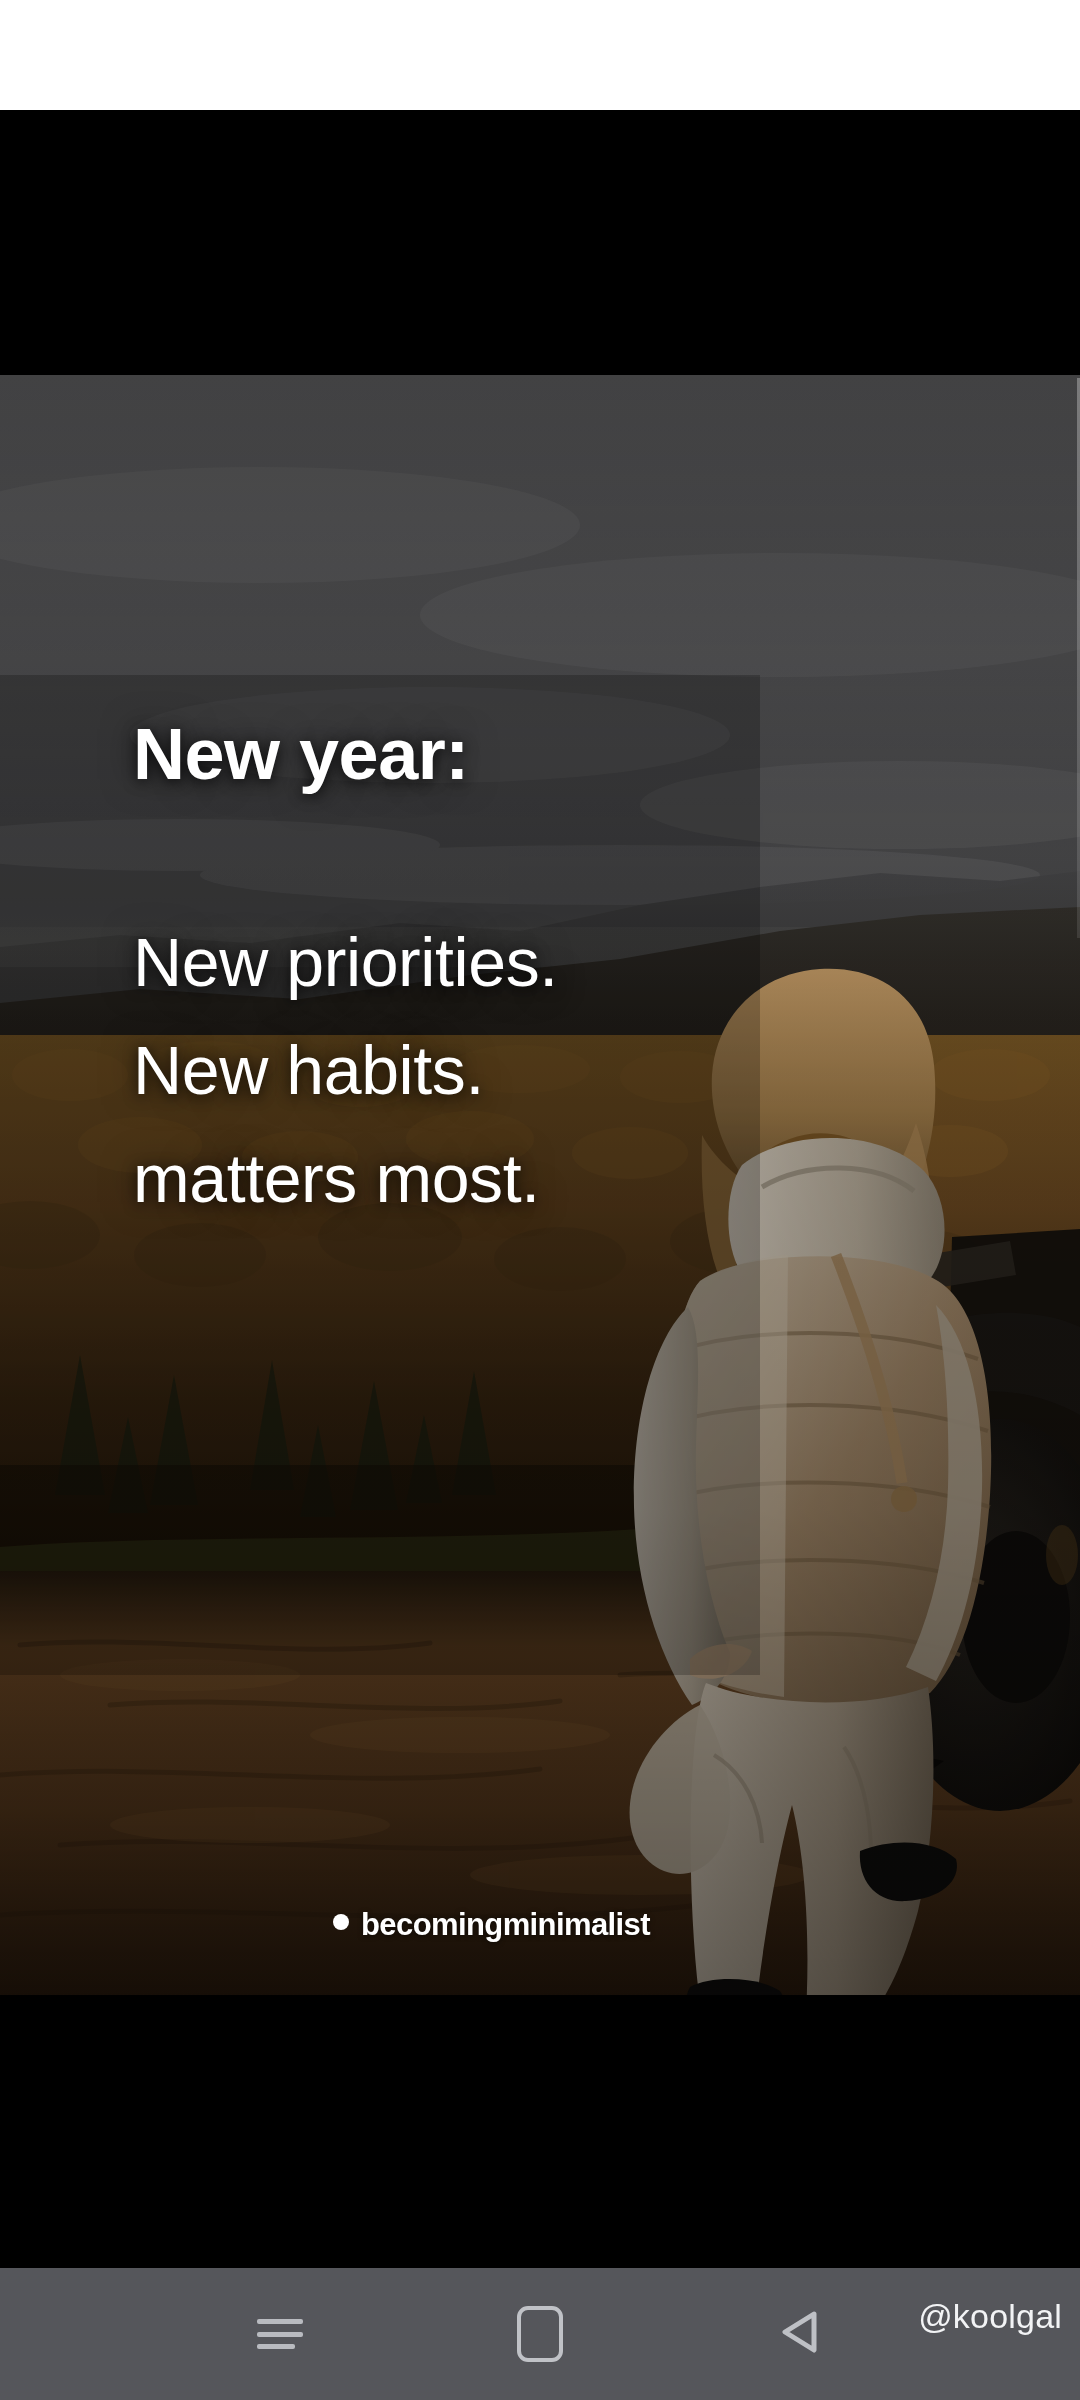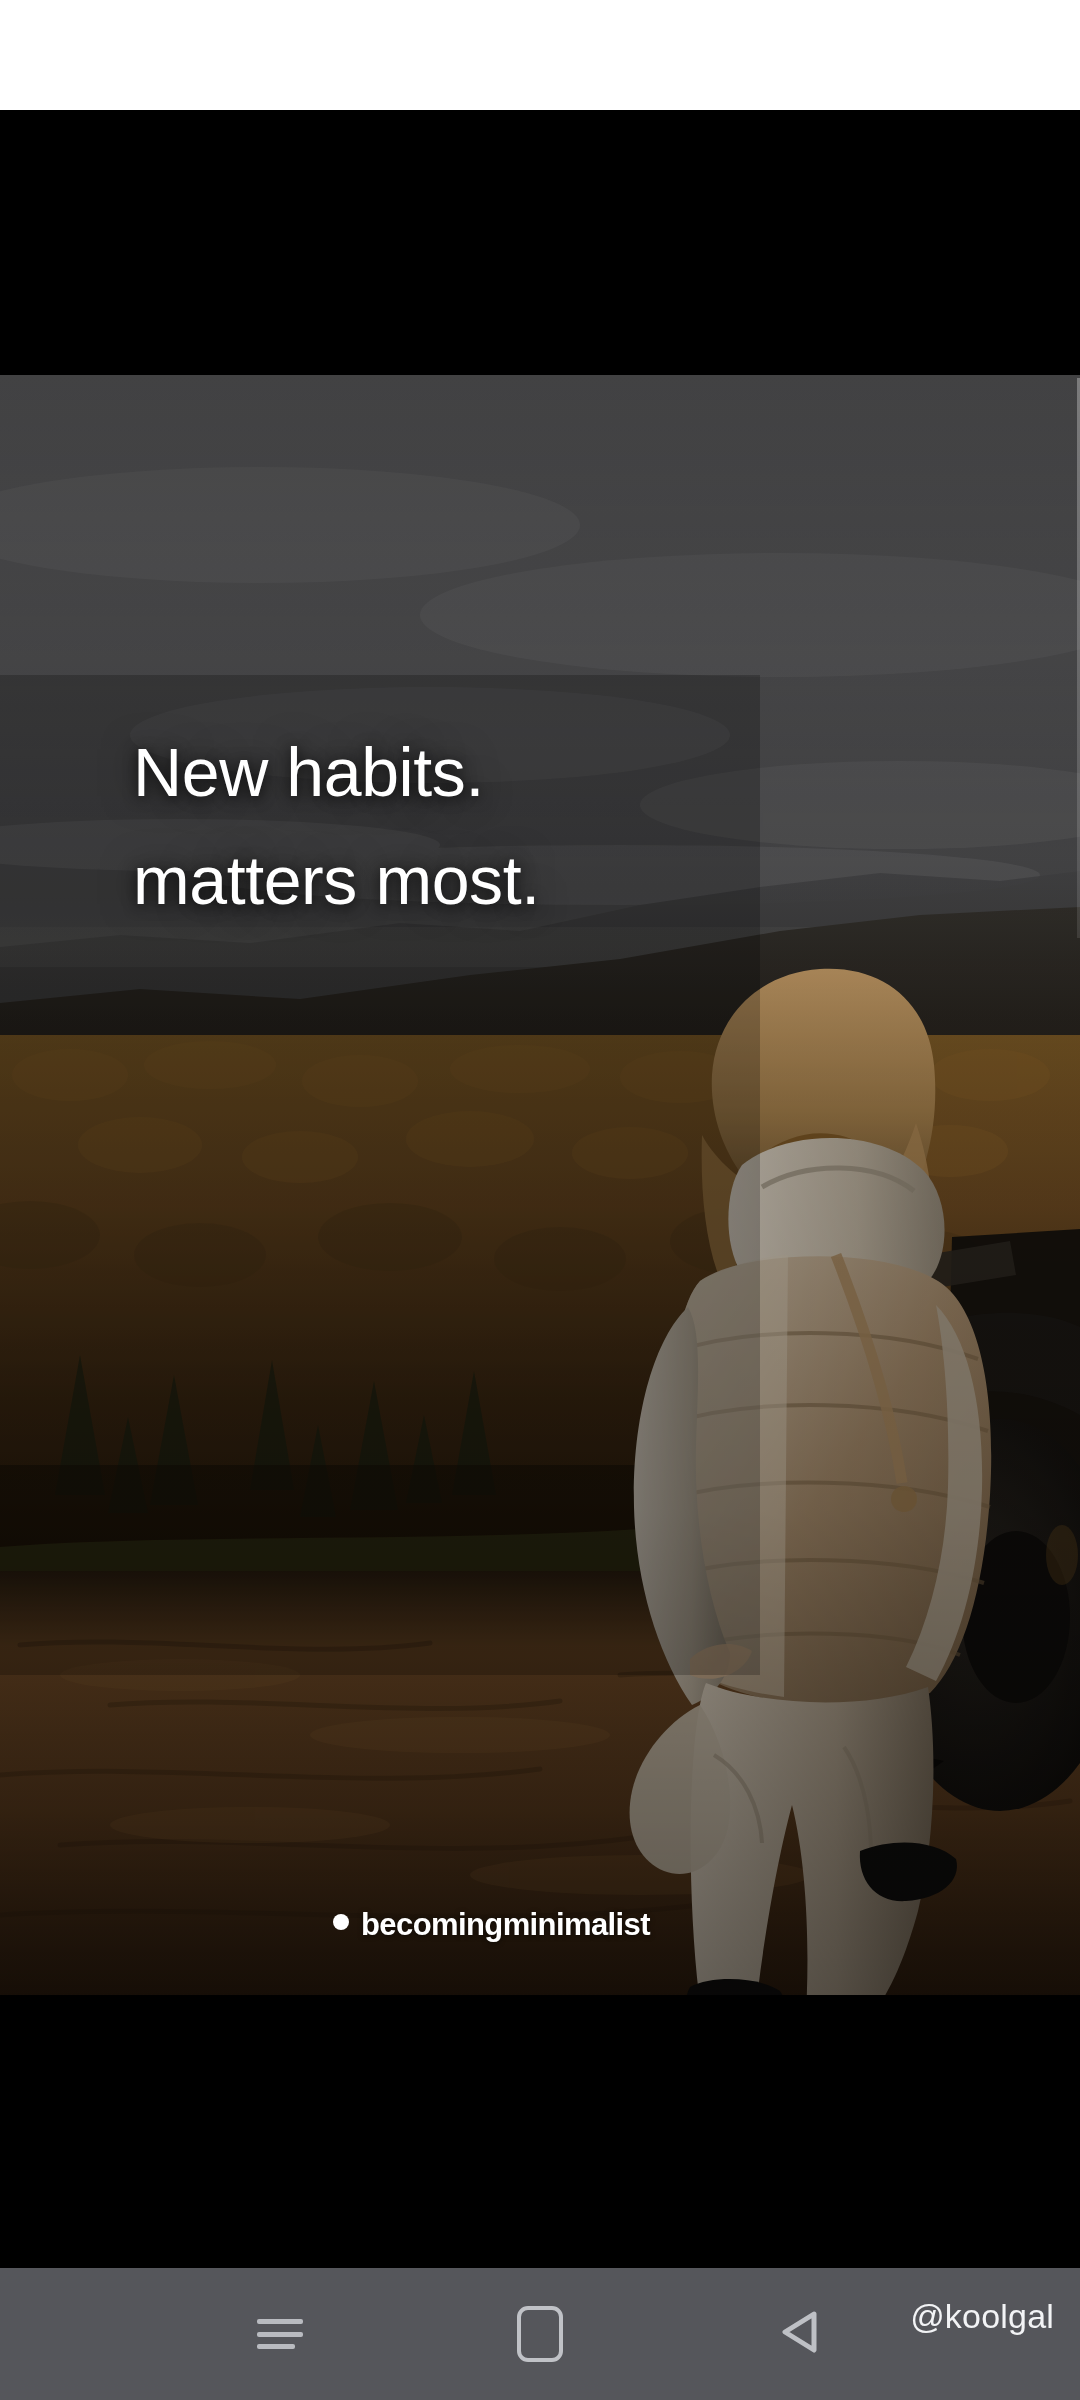--- a/index.html
+++ b/index.html
@@ -64,21 +64,21 @@
 
   
   #tiger{position:absolute;right:18px;top:2286px;z-index:9;text-align:right;}
   #tiger .row{display:flex;align-items:center;justify-content:flex-end;gap:9px;}
   #tiger .tcname{
     font-family:"Liberation Sans",sans-serif;font-size:25px;color:#e2e3e6;
     letter-spacing:.1px;line-height:1;
   }
   #tiger .handle{
     font-family:"Liberation Sans",sans-serif;font-size:34px;color:#f2f3f5;
-    line-height:1;margin-top:13px;margin-right:8px;letter-spacing:.2px;
+    line-height:1;margin-top:13px;margin-right:0;letter-spacing:.2px;
   }
 </style>
 </head>
 <body>
 
 <div id="screen">
 
   <div class="top-white"></div>
   <div class="bar-black-top"></div>
 
@@ -324,20 +324,22 @@
 
       <rect x="0" y="0" width="1080" height="1620" fill="url(#vignette)"></rect>
 
       <rect x="0" y="300" width="760" height="1000" fill="#000000" opacity="0.22"></rect>
     </svg>
   </div>
 
   <div class="scroll-hair"></div>
 
   <div id="quote">
+    <div class="headline">New year:</div>
+    <div class="line">New priorities.</div>
     <div class="line">New habits.</div>
     <div class="line">matters most.</div>
   </div>
 
   <div id="bmlogo">
     <span class="glyph">
       <svg width="44" height="32" viewBox="0 0 44 32" xmlns="http://www.w3.org/2000/svg">
         <path d="M13 2 A14 14 0 1 0 13 30 A11 11 0 1 1 13 2 Z" fill="#ffffff"></path>
         <path d="M24 4 A12 12 0 1 0 24 28 A9.5 9.5 0 1 1 24 4 Z" fill="#ffffff"></path>
         <circle cx="35" cy="16" r="8" fill="#ffffff"></circle>

